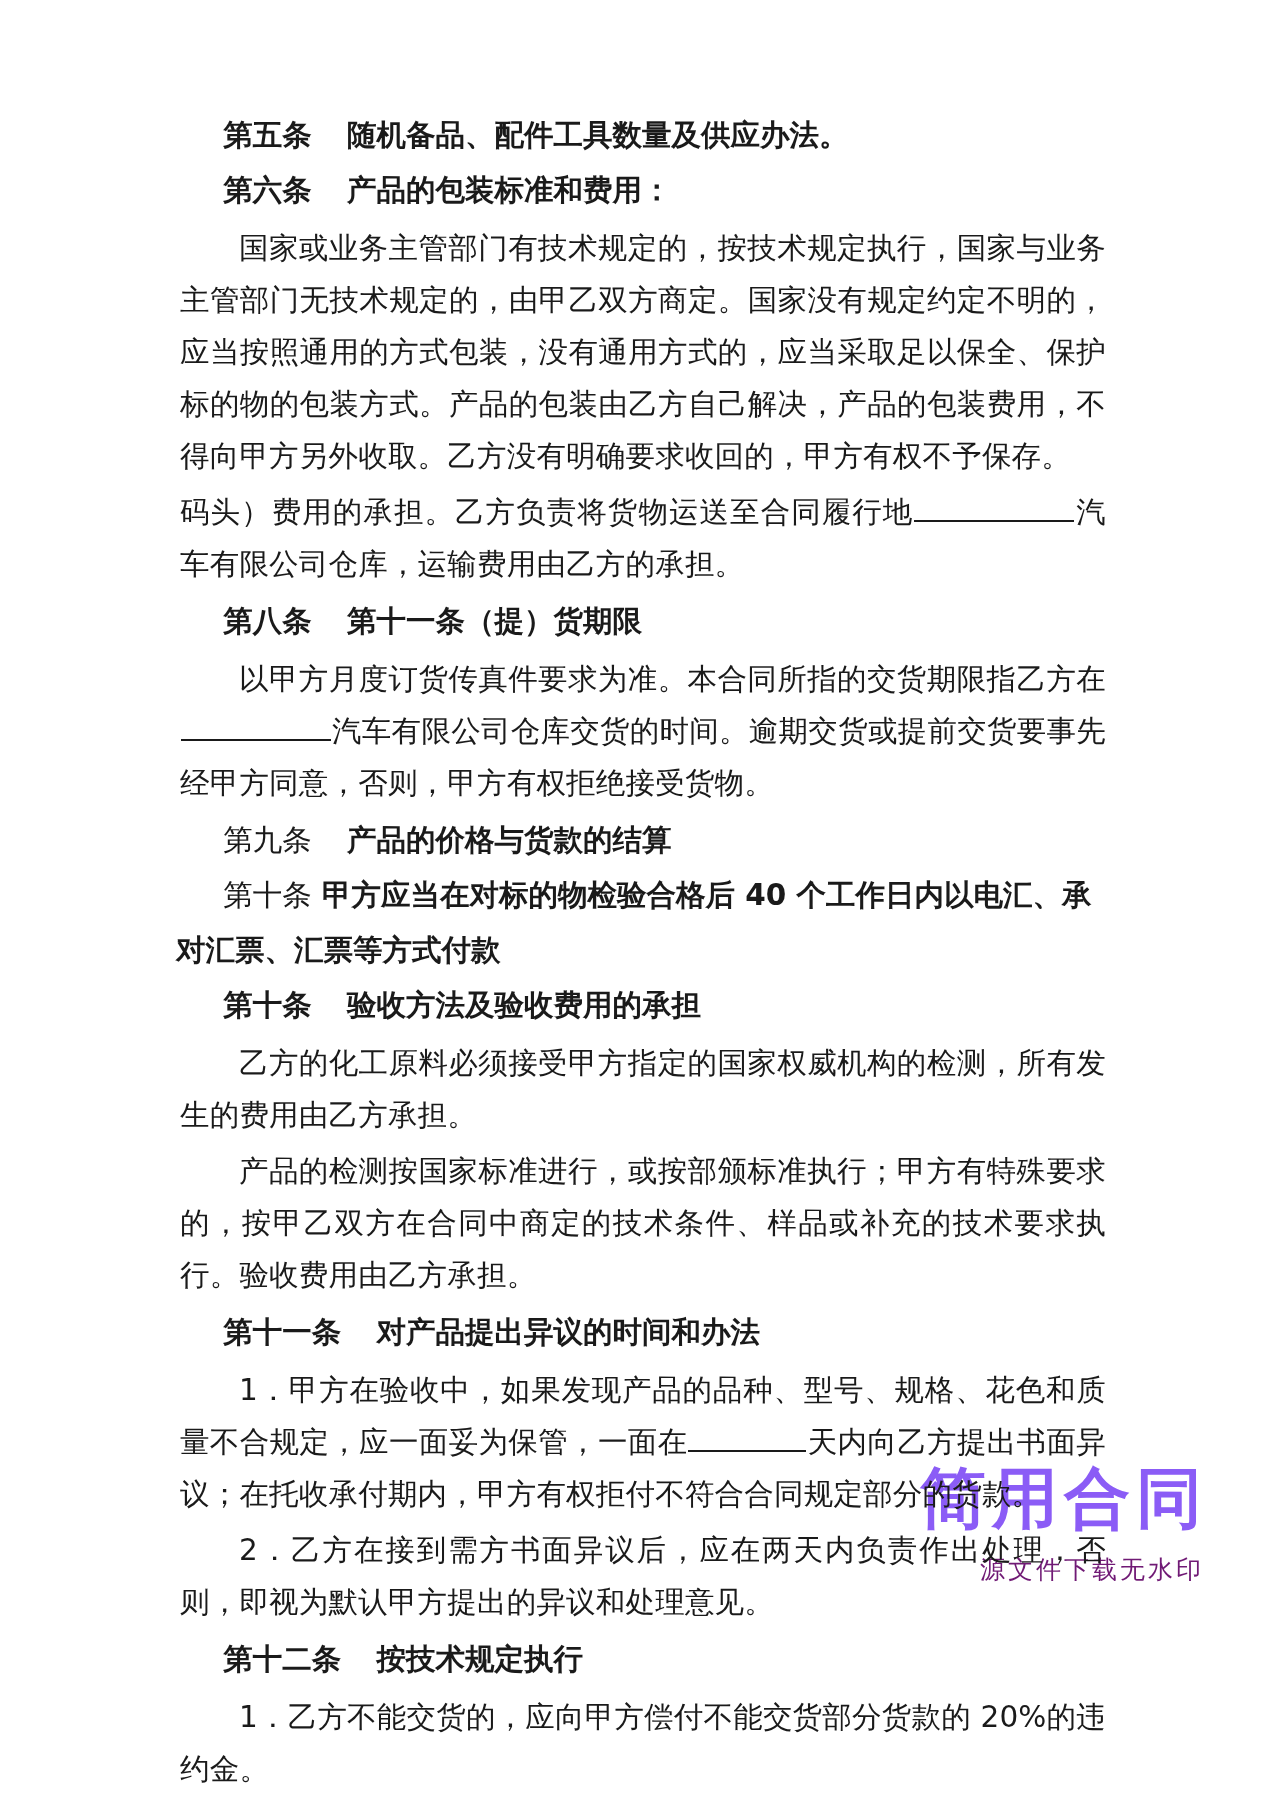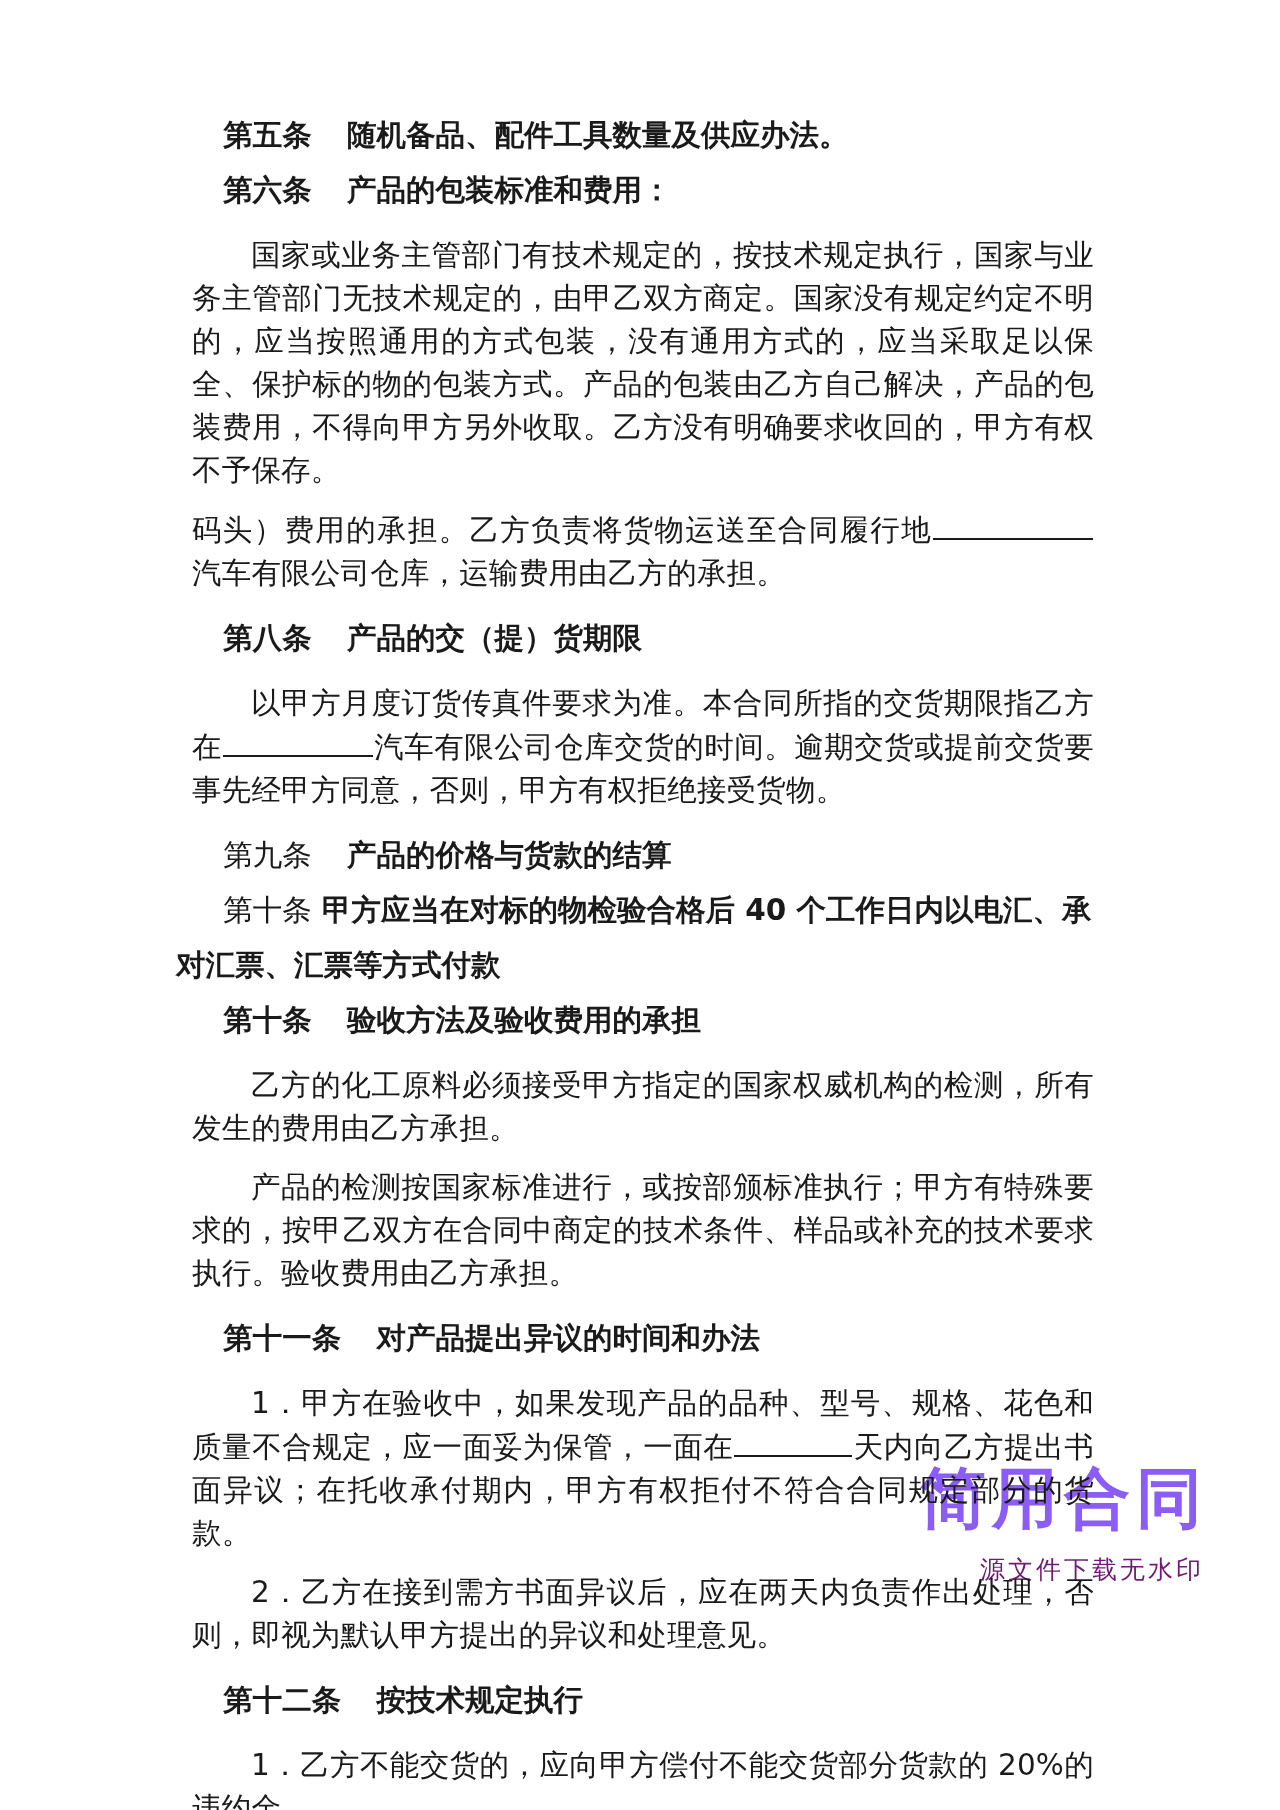--- a/index.html
+++ b/index.html
@@ -51,25 +51,25 @@
     white-space: nowrap;
   }
 
   
   .doc {
     position: relative;
     z-index: 2;
   }
   .para {
     font-size: 29.5px;
-    line-height: 43px;
+    line-height: 52px;
     text-align: justify;
     text-justify: inter-ideograph;
     letter-spacing: 0.2px;
-    margin: 16px;
+    margin: 4px;
     white-space: pre-wrap;
   }
   .indent {
     text-indent: 2em;
   }
   .heading {
     font-size: 29.5px;
     line-height: 55px;
     margin: 0;
     text-indent: 1.6em;
@@ -110,21 +110,21 @@
 <div id="page">
 
   <div class="wm-main">简用合同</div>
   <div class="wm-sub">源文件下载无水印</div>
 
   <div class="doc" id="doc-body">
       <p class="heading"><span class="num">第五条</span><span class="gap"></span><span class="title">随机备品、配件工具数量及供应办法。</span></p>
       <p class="heading"><span class="num">第六条</span><span class="gap"></span><span class="title">产品的包装标准和费用：</span></p>
       <p class="para indent">国家或业务主管部门有技术规定的，按技术规定执行，国家与业务主管部门无技术规定的，由甲乙双方商定。国家没有规定约定不明的，应当按照通用的方式包装，没有通用方式的，应当采取足以保全、保护标的物的包装方式。产品的包装由乙方自己解决，产品的包装费用，不得向甲方另外收取。乙方没有明确要求收回的，甲方有权不予保存。</p>
       <p class="para"><span>码头）费用的承担。乙方负责将货物运送至合同履行地</span><span class="blank w-long"></span><span>汽车有限公司仓库，运输费用由乙方的承担。</span></p>
-      <p class="heading"><span class="num">第八条</span><span class="gap"></span><span class="title">产品的交（提）货期限</span></p>
+      <p class="heading"><span class="num">第八条</span><span class="gap"></span><span class="title">第十一条（提）货期限</span></p>
       <p class="para indent"><span>以甲方月度订货传真件要求为准。本合同所指的交货期限指乙方在</span><span class="blank w-mid"></span><span>汽车有限公司仓库交货的时间。逾期交货或提前交货要事先经甲方同意，否则，甲方有权拒绝接受货物。</span></p>
       <p class="heading"><span class="num plain">第九条</span><span class="gap"></span><span class="title">产品的价格与货款的结算</span></p>
       <p class="heading"><span class="num plain">第十条</span><span class="gap tight"></span><span class="title">甲方应当在对标的物检验合格后 40 个工作日内以电汇、承对汇票、汇票等方式付款</span></p>
       <p class="heading"><span class="num">第十条</span><span class="gap"></span><span class="title">验收方法及验收费用的承担</span></p>
       <p class="para indent">乙方的化工原料必须接受甲方指定的国家权威机构的检测，所有发生的费用由乙方承担。</p>
       <p class="para indent">产品的检测按国家标准进行，或按部颁标准执行；甲方有特殊要求的，按甲乙双方在合同中商定的技术条件、样品或补充的技术要求执行。验收费用由乙方承担。</p>
       <p class="heading"><span class="num">第十一条</span><span class="gap"></span><span class="title">对产品提出异议的时间和办法</span></p>
       <p class="para indent"><span>1．甲方在验收中，如果发现产品的品种、型号、规格、花色和质量不合规定，应一面妥为保管，一面在</span><span class="blank w-short"></span><span>天内向乙方提出书面异议；在托收承付期内，甲方有权拒付不符合合同规定部分的货款。</span></p>
       <p class="para indent">2．乙方在接到需方书面异议后，应在两天内负责作出处理，否则，即视为默认甲方提出的异议和处理意见。</p>
       <p class="heading"><span class="num">第十二条</span><span class="gap"></span><span class="title">按技术规定执行</span></p>

